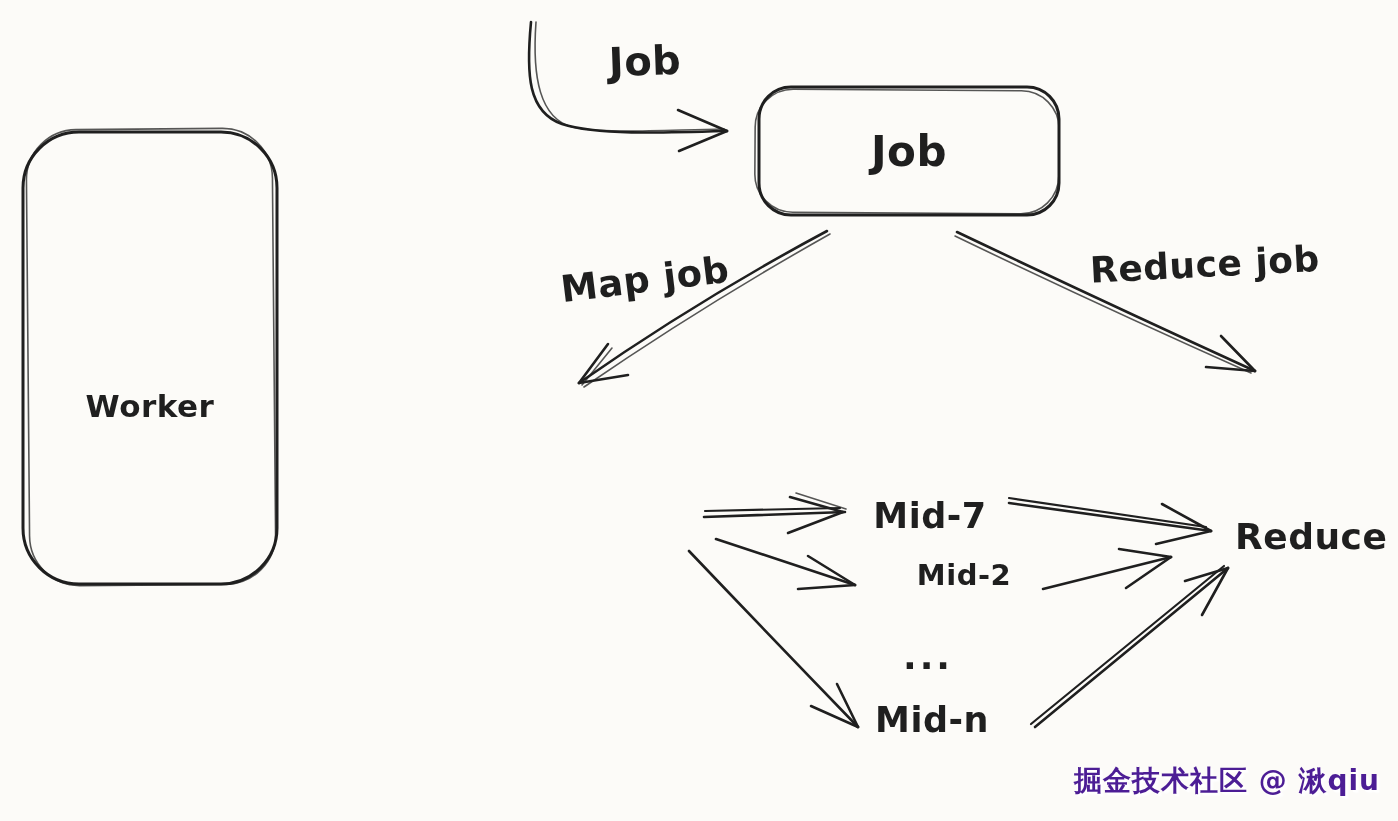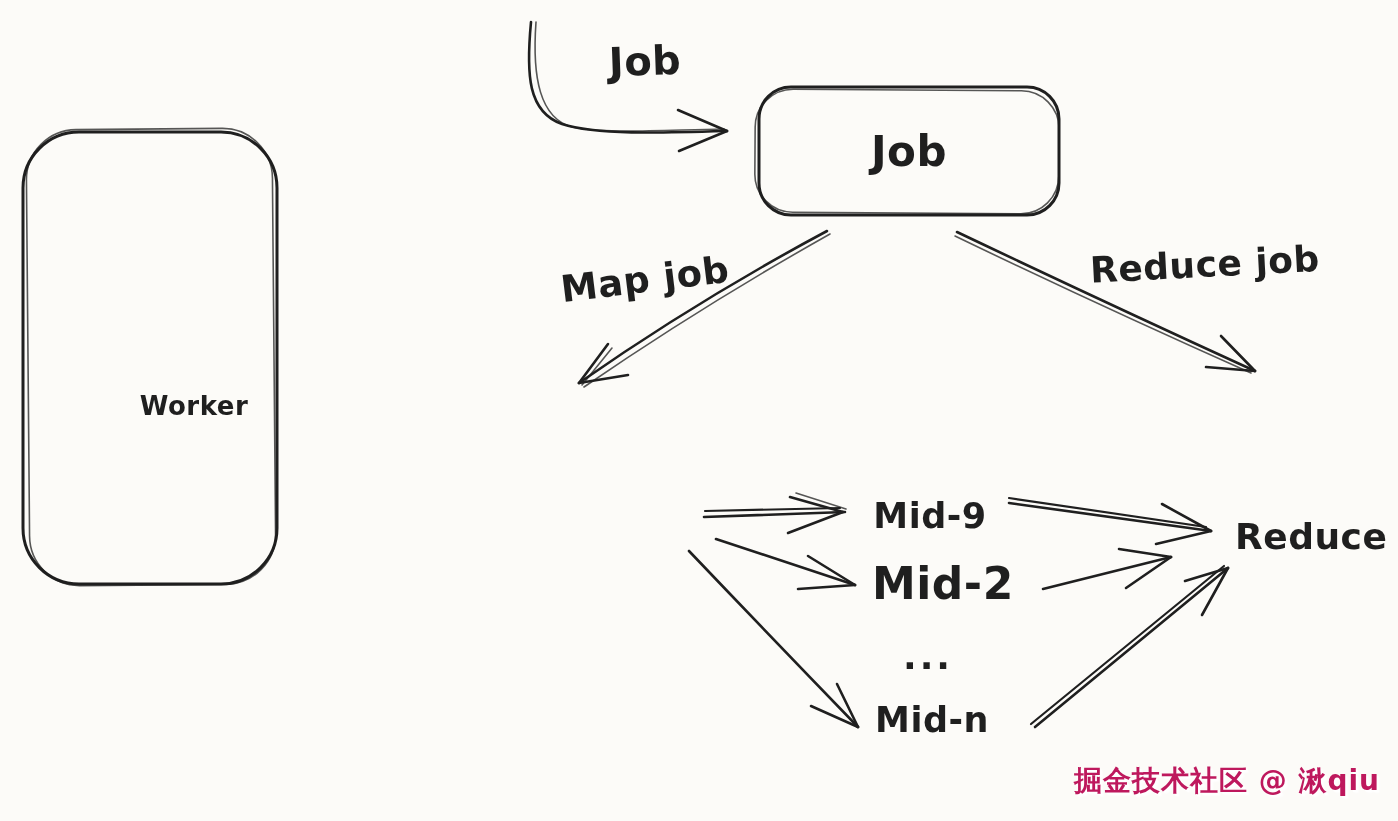--- a/index.html
+++ b/index.html
@@ -29,37 +29,37 @@
     white-space: nowrap;
     color: #1f1f1f;
     font-weight: 600;
     letter-spacing: 0.5px;
     transform-origin: center center;
     text-align: center;
   }
   .lbl-jobin    { left: 575px; top: 38px;  width: 140px; font-size: 40px; transform: rotate(-2deg); }
   .lbl-jobbox   { left: 759px; top: 87px;  width: 300px; height: 128px; font-size: 42px;
                   display: flex; align-items: center; justify-content: center; }
-  .lbl-worker   { left: 23px;  top: 132px; width: 254px; height: 548px; font-size: 26px;
-                  display: flex; align-items: center; justify-content: center; padding-left: 44px; }
+  .lbl-worker   { left: 23px;  top: 132px; width: 254px; height: 548px; font-size: 31px;
+                  display: flex; align-items: center; justify-content: center; }
   .lbl-mapjob   { left: 560px; top: 258px; width: 170px; font-size: 37px; transform: rotate(-7deg); }
   .lbl-reducejob{ left: 1090px; top: 244px; width: 225px; font-size: 36px; transform: rotate(-3deg); }
   .lbl-hashkey  { left: 500px; top: 498px; width: 185px; font-size: 37px; }
   .lbl-mid1     { left: 870px; top: 496px; width: 120px; font-size: 35px; }
-  .lbl-mid2     { left: 872px; top: 558px; width: 120px; font-size: 44px; }
+  .lbl-mid2     { left: 904px; top: 558px; width: 120px; font-size: 29px; }
   .lbl-dots     { left: 898px; top: 636px; width: 60px;  font-size: 36px; font-weight: bold; letter-spacing: 3px; }
   .lbl-midn     { left: 872px; top: 700px; width: 120px; font-size: 35px; }
   .lbl-reduce   { left: 1235px; top: 516px; width: 150px; font-size: 36px; }
   .watermark {
     position: absolute;
     right: 18px;
     top: 762px;
     font-size: 28px;
     font-weight: bold;
-    color: #be185d;
+    color: #4c1d95;
     letter-spacing: 1px;
     text-shadow: 2px 2px 0 #ffffff, 3px 3px 2px rgba(255,255,255,0.85);
   }
   .ink { stroke: #1f1f1f; fill: none; stroke-linecap: round; stroke-linejoin: round; }
   .w3  { stroke-width: 3; }
   .w25 { stroke-width: 2.6; }
   .w2  { stroke-width: 2.2; }
   .sketch { opacity: 0.75; stroke-width: 1.6; }
 </style>
 </head>
@@ -140,21 +140,21 @@
       <path class="ink w25" d="M 1228 568 L 1185 581"></path>
       <path class="ink w25" d="M 1228 568 L 1202 615"></path>
     </g>
   </svg>
 
   <div class="lbl lbl-jobin">Job</div>
   <div class="lbl lbl-jobbox">Job</div>
   <div class="lbl lbl-worker">Worker</div>
   <div class="lbl lbl-mapjob">Map job</div>
   <div class="lbl lbl-reducejob">Reduce job</div>
-  <div class="lbl lbl-mid1">Mid-9</div>
+  <div class="lbl lbl-mid1">Mid-7</div>
   <div class="lbl lbl-mid2">Mid-2</div>
   <div class="lbl lbl-dots">...</div>
   <div class="lbl lbl-reduce">Reduce</div>
   <div class="lbl lbl-midn">Mid-n</div>
 
   <div class="watermark">掘金技术社区 @ 湫qiu</div>
 
 </div>
 
 </body></html>

